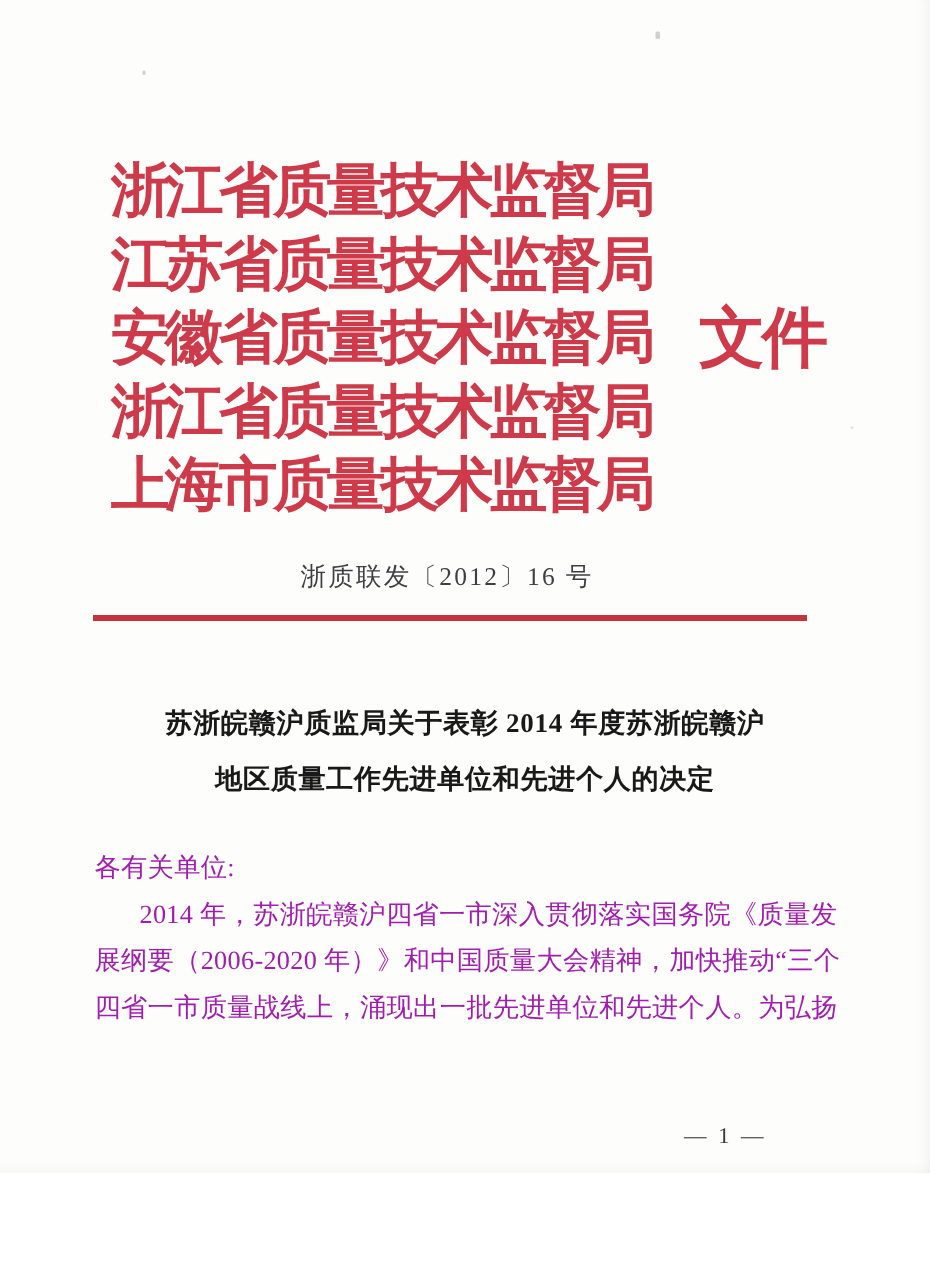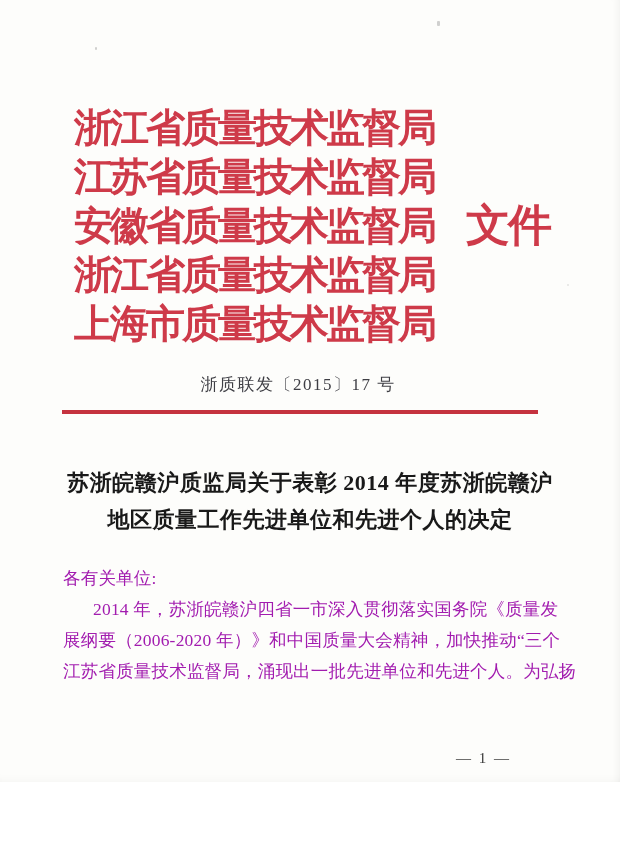--- a/index.html
+++ b/index.html
@@ -37,21 +37,21 @@
   
   .red-rule {
     position:absolute; left:62px; top:410px;
     width:476px; height:4px; background:#c5333f;
   }
 
   
   .doc-title {
     position:absolute; left:30px; top:464px; width:560px;
     text-align:center; font-weight:bold; color:#191919;
-    font-size:22px; line-height:37px; letter-spacing:0.5px;
+    font-size:18px; line-height:37px; letter-spacing:0.5px;
   }
   .doc-title div { white-space:nowrap; }
 
   
   .body-text {
     position:absolute; left:63px; top:563px; width:500px;
     font-size:17.5px; line-height:31px; color:#a21caf;
     letter-spacing:0.2px;
   }
   .body-text div { white-space:nowrap; }
@@ -82,31 +82,31 @@
   <div class="letterhead">
     <div class="bureau-line">浙江省质量技术监督局</div>
     <div class="bureau-line">江苏省质量技术监督局</div>
     <div class="bureau-line">安徽省质量技术监督局</div>
     <div class="bureau-line">浙江省质量技术监督局</div>
     <div class="bureau-line">上海市质量技术监督局</div>
   </div>
 
   <div class="doc-type">文件</div>
 
-  <div class="doc-number">浙质联发〔2015〕17 号</div>
+  <div class="doc-number">浙质联发〔2012〕16 号</div>
 
   <div class="red-rule"></div>
 
   <div class="doc-title">
     <div>苏浙皖赣沪质监局关于表彰 2014 年度苏浙皖赣沪</div>
     <div>地区质量工作先进单位和先进个人的决定</div>
   </div>
 
   <div class="body-text">
     <div>各有关单位:</div>
     <div class="para-first">2014 年，苏浙皖赣沪四省一市深入贯彻落实国务院《质量发</div>
     <div>展纲要（2006-2020 年）》和中国质量大会精神，加快推动“三个</div>
-    <div>江苏省质量技术监督局，涌现出一批先进单位和先进个人。为弘扬</div>
+    <div>四省一市质量战线上，涌现出一批先进单位和先进个人。为弘扬</div>
   </div>
 
   <div class="page-number">— 1 —</div>
 
 </div>
 
 </body></html>

